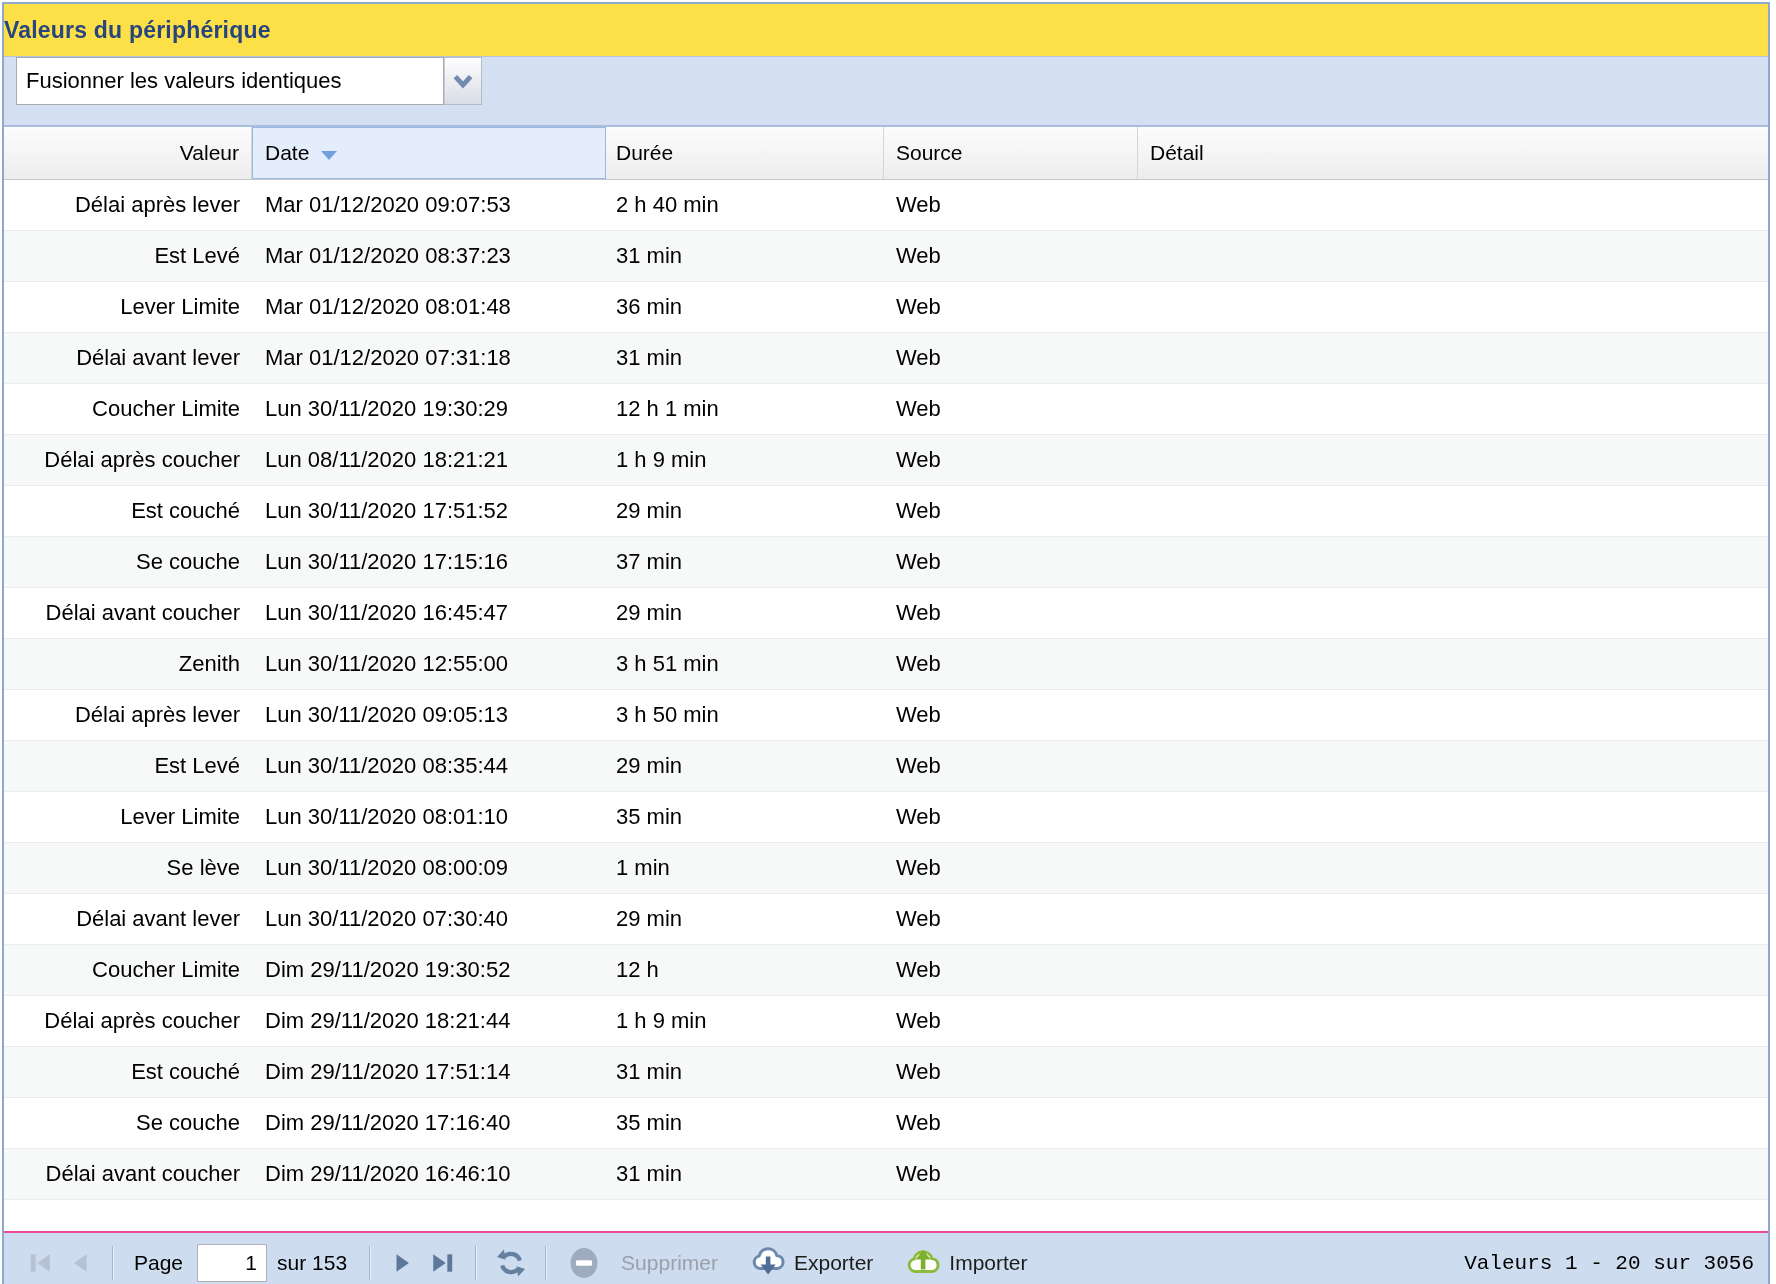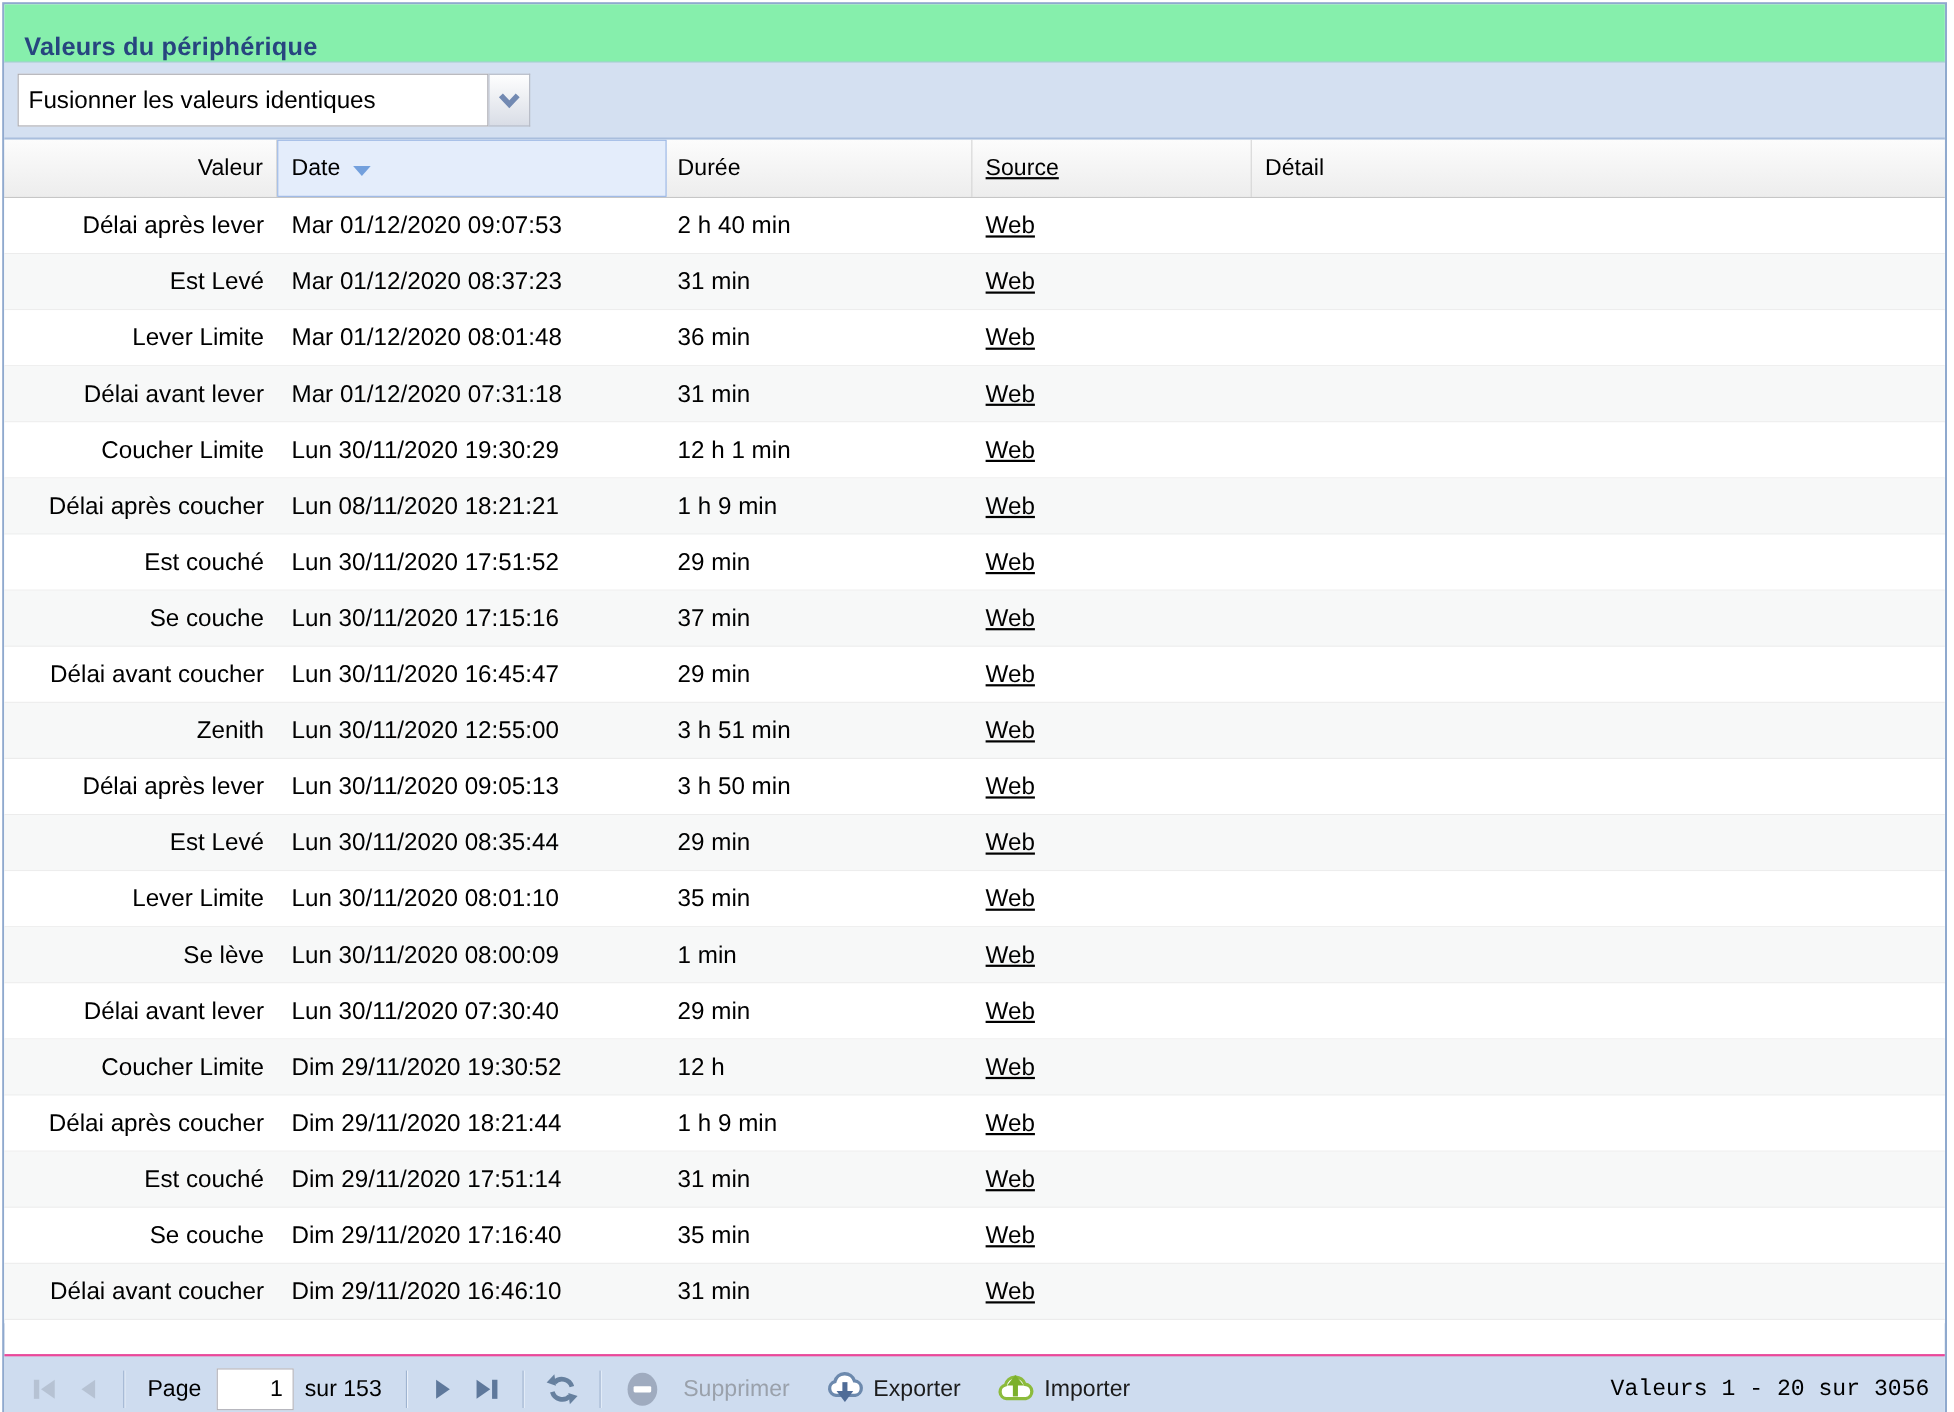--- a/index.html
+++ b/index.html
@@ -1,39 +1,39 @@
 <!DOCTYPE html>
 <html><head>
 <meta charset="utf-8">
 <style>
   html,body { margin:0; padding:0; background:#fff; }
   body { width:1776px; height:1284px; position:relative; font-family:"Liberation Sans", sans-serif; overflow:hidden; }
 
   .panel { position:absolute; left:2px; top:2px; width:1764px; border:2px solid #8fa9ce; background:#fff; }
 
   
-  .titlebar { height:52px; background:#86efac; border-bottom:1px solid #b2c3e0; display:flex; align-items:flex-end; padding-left:18px; }
+  .titlebar { height:52px; background:#fde047; border-bottom:1px solid #b2c3e0; display:flex; align-items:center; }
   .title-text { font-size:23px; font-weight:700; color:#27457f; letter-spacing:.2px; }
 
   
-  .toolbar { height:68px; background:#d4e0f1; border-bottom:2px solid #a9bedd; display:flex; align-items:center; padding-left:12px; }
+  .toolbar { height:68px; background:#d4e0f1; border-bottom:2px solid #a9bedd; display:flex; padding-left:12px; }
   .combo { display:flex; height:48px; }
   .combo-field { width:428px; box-sizing:border-box; background:#fff; border:1px solid #a9a9b0;
                  font-size:22px; color:#000; display:flex; align-items:center; padding-left:9px;
                  overflow:hidden; white-space:nowrap; }
   .combo-trigger { width:38px; box-sizing:border-box; border:1px solid #b6bac4; border-left:1px solid #c6cad3;
                  background:linear-gradient(#fefefe,#d9dde6); display:flex; align-items:center; justify-content:center; cursor:pointer; }
 
   
   .header-row { height:52px; display:flex; background:linear-gradient(#fcfcfc,#ededed); border-bottom:1px solid #c6c6c6; font-size:21px; color:#000; }
   .hcell { display:flex; align-items:center; box-sizing:border-box; border-right:1px solid #d5d5d5; cursor:pointer; }
   .col-valeur { width:248px; }
   .col-date   { width:354px; }
   .col-duree  { width:278px; }
-  .col-source { width:254px;text-decoration:underline; }
+  .col-source { width:254px; }
   .col-detail { flex:1; border-right:none; }
   .hcell.col-valeur { justify-content:flex-end; padding-right:12px; }
   .hcell.col-date   { background:#e4edfb; border:1px solid #9ab6e4; padding-left:12px; }
   .hcell.col-duree  { padding-left:10px; }
   .hcell.col-source { padding-left:12px; }
   .hcell.col-detail { padding-left:12px; }
   .sort-arrow { width:0; height:0; border-left:8px solid transparent; border-right:8px solid transparent;
                 border-top:9px solid #73a0dd; margin-left:12px; margin-top:4px; }
 
   

